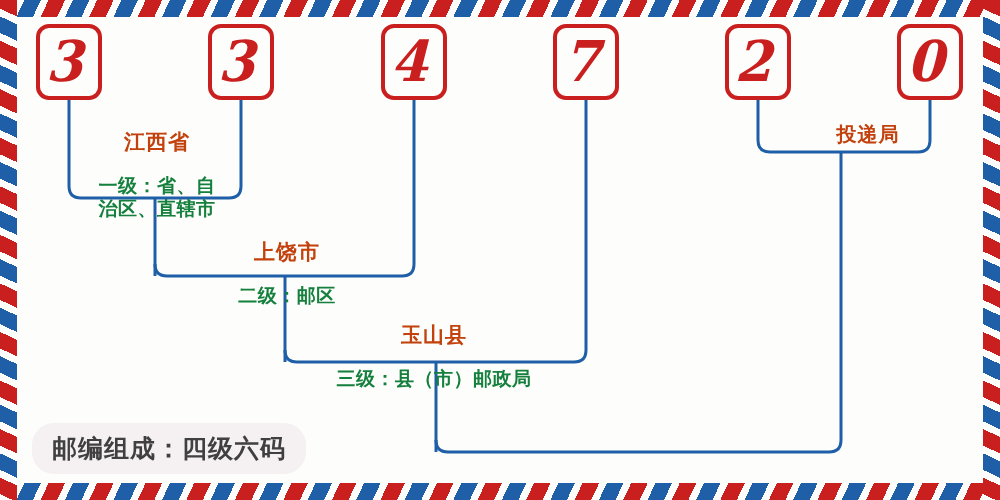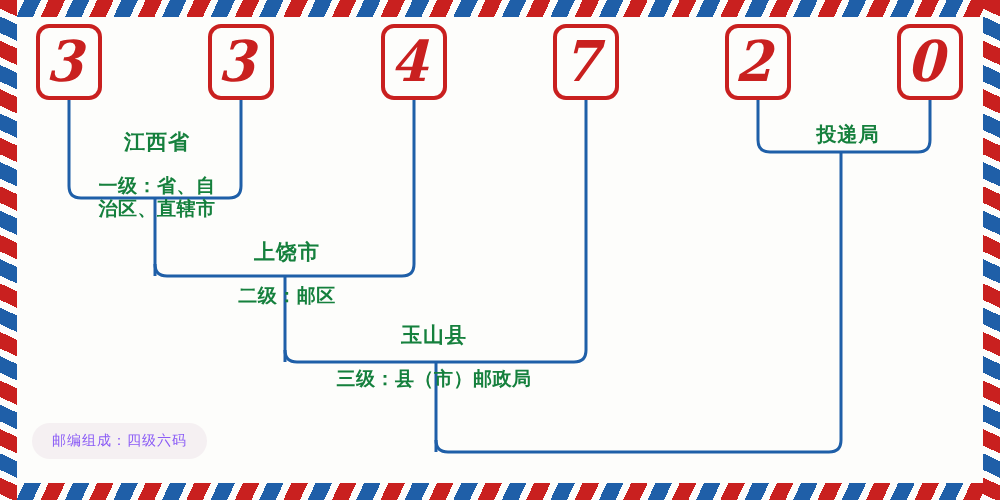--- a/index.html
+++ b/index.html
@@ -93,21 +93,21 @@
   }
 
   
   .labels-layer { position: absolute; inset: 0; z-index: 20; }
   .label-group {
     position: absolute;
     text-align: center;
     white-space: pre-line;
   }
   .label-title {
-    color: #15803d;
+    color: #c2410c;
     font-family: "DejaVu Serif", "Liberation Serif", serif;
     font-weight: 700;
     font-size: 21px;
     line-height: 1.18;
     margin: 0;
     letter-spacing: 1px;
   }
   .label-sub {
     color: #15803d;
     font-family: "DejaVu Sans", "Liberation Sans", sans-serif;
@@ -116,35 +116,35 @@
     line-height: 1.22;
     margin: 1px 0 0 0;
     letter-spacing: 0.5px;
   }
 
   
   #label-l1 { left: 72px;  top: 112px; width: 170px; }
   #label-l2 { left: 192px; top: 222px; width: 190px; }
   #label-l3 { left: 300px; top: 305px; width: 268px; }
   #label-l4 { left: 505px; top: 388px; width: 272px; }
-  #label-l0 { left: 760px; top: 105px; width: 176px; }
+  #label-l0 { left: 760px; top: 105px; width: 176px; padding-left: 20px; }
   #label-l0 .label-title { font-size: 20px; }
 
   
   .legend-pill {
     position: absolute;
     left: 32px;
     top: 423px;
     padding: 9px 20px;
     border-radius: 22px;
     background: #f5f0f2;
-    color: #8b5cf6;
+    color: #404040;
     font-family: "DejaVu Serif", "Liberation Serif", serif;
-    font-weight: 400;
-    font-size: 14px;
+    font-weight: 700;
+    font-size: 25px;
     letter-spacing: 1px;
     z-index: 20;
   }
 </style>
 </head>
 <body>
 
 <div id="stage">
 
   <div class="inner-mat"></div>

